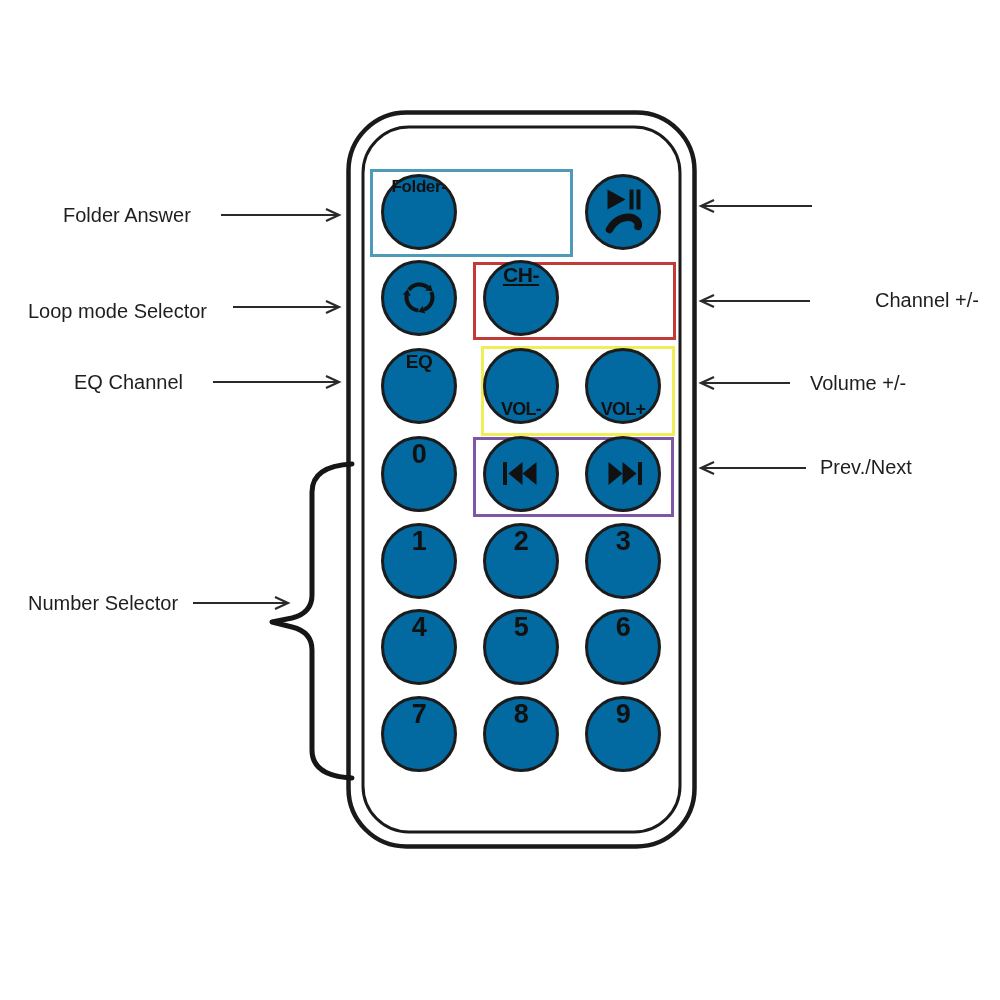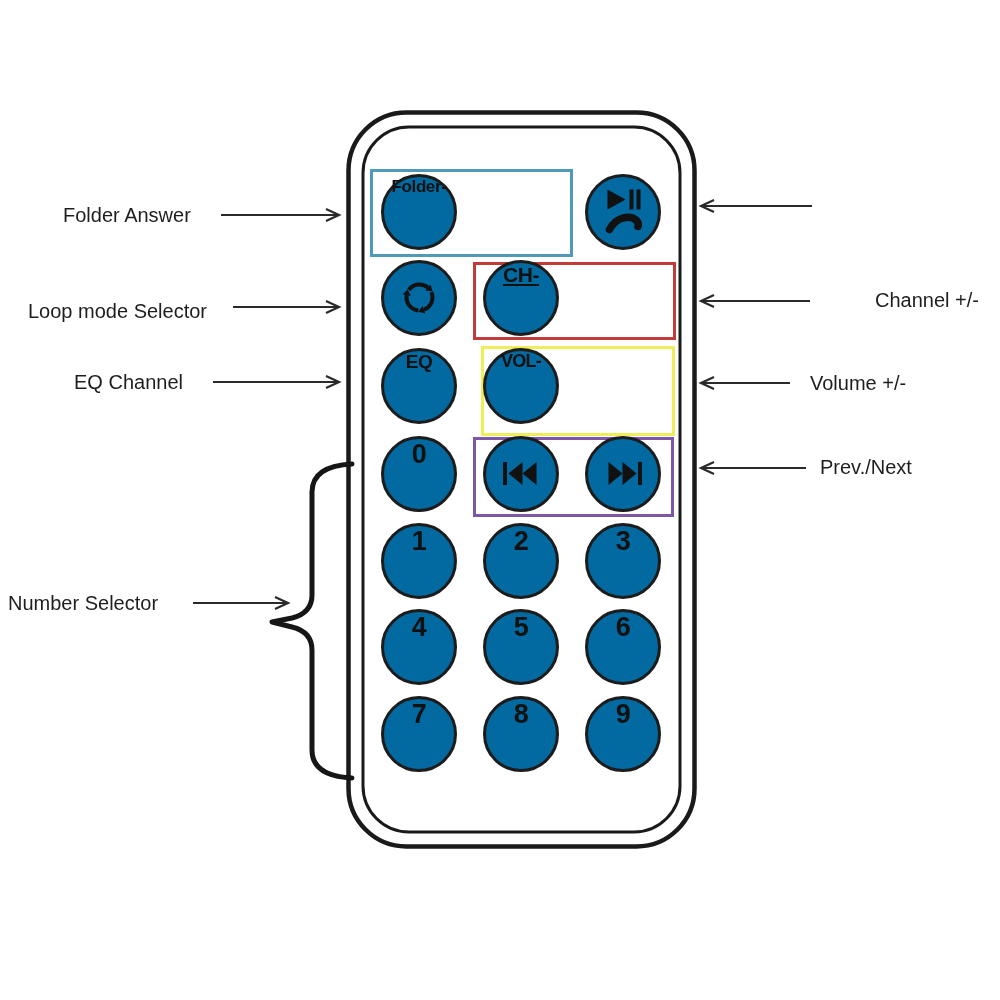--- a/index.html
+++ b/index.html
@@ -17,21 +17,21 @@
   
   .btn{
     position:absolute;width:76px;height:76px;border:3.5px solid #1c1c1c;
     border-radius:50%;background:#0369a1;box-sizing:border-box;
     display:flex;align-items:flex-start;justify-content:center;
   }
   .btn-label{font-weight:bold;color:#111;letter-spacing:-0.4px;white-space:nowrap;}
   .fz-folder{font-size:17px;}
   .fz-ch{font-size:21px;text-decoration:underline;}
   .fz-eq{font-size:19px;}
-  .fz-vol{font-size:18px;letter-spacing:-0.8px;}
+  .fz-vol{font-size:18px;letter-spacing:-0.8px;margin-top:48px;}
   .fz-num{font-size:27px;}
   .btn svg{display:block;}
   
   .note{
     position:absolute;font-size:20px;line-height:25px;color:#1e1e1e;
     white-space:nowrap;
   }
 </style>
 </head>
 <body>
@@ -115,20 +115,23 @@
   <div class="btn" style="left:483px;top:260px;">
     <span class="btn-label fz-ch">CH-</span>
   </div>
 
   <div class="btn" style="left:381px;top:348px;">
     <span class="btn-label fz-eq">EQ</span>
   </div>
   <div class="btn" style="left:483px;top:348px;">
     <span class="btn-label fz-vol">VOL-</span>
   </div>
+  <div class="btn" style="left:585px;top:348px;">
+    <span class="btn-label fz-vol">VOL+</span>
+  </div>
 
   <div class="btn" style="left:381px;top:436px;">
     <span class="btn-label fz-num">0</span>
   </div>
   <div class="btn" style="left:483px;top:436px;">
     <svg width="69" height="69" viewBox="-34.5 -34.5 69 69">
       <rect x="-18.5" y="-11.5" width="4" height="23" fill="#111"></rect>
       <polygon points="-13,0 1,-11.5 1,11.5" fill="#111"></polygon>
       <polygon points="1,0 15,-11.5 15,11.5" fill="#111"></polygon>
     </svg>
@@ -167,19 +170,19 @@
   <div class="btn" style="left:483px;top:696px;">
     <span class="btn-label fz-num">8</span>
   </div>
   <div class="btn" style="left:585px;top:696px;">
     <span class="btn-label fz-num">9</span>
   </div>
 
   <div class="note" style="left:63px;top:203px;">Folder Answer</div>
   <div class="note" style="left:28px;top:299px;">Loop mode Selector</div>
   <div class="note" style="left:74px;top:370px;">EQ Channel</div>
-  <div class="note" style="left:8px;top:591px;">Number Selector</div>
+  <div class="note" style="left:28px;top:591px;">Number Selector</div>
 
   <div class="note" style="left:828px;top:288px;margin-left:47px;">Channel +/-</div>
   <div class="note" style="left:810px;top:371px;">Volume +/-</div>
   <div class="note" style="left:820px;top:455px;">Prev./Next</div>
 
 </div>
 
 </body></html>

